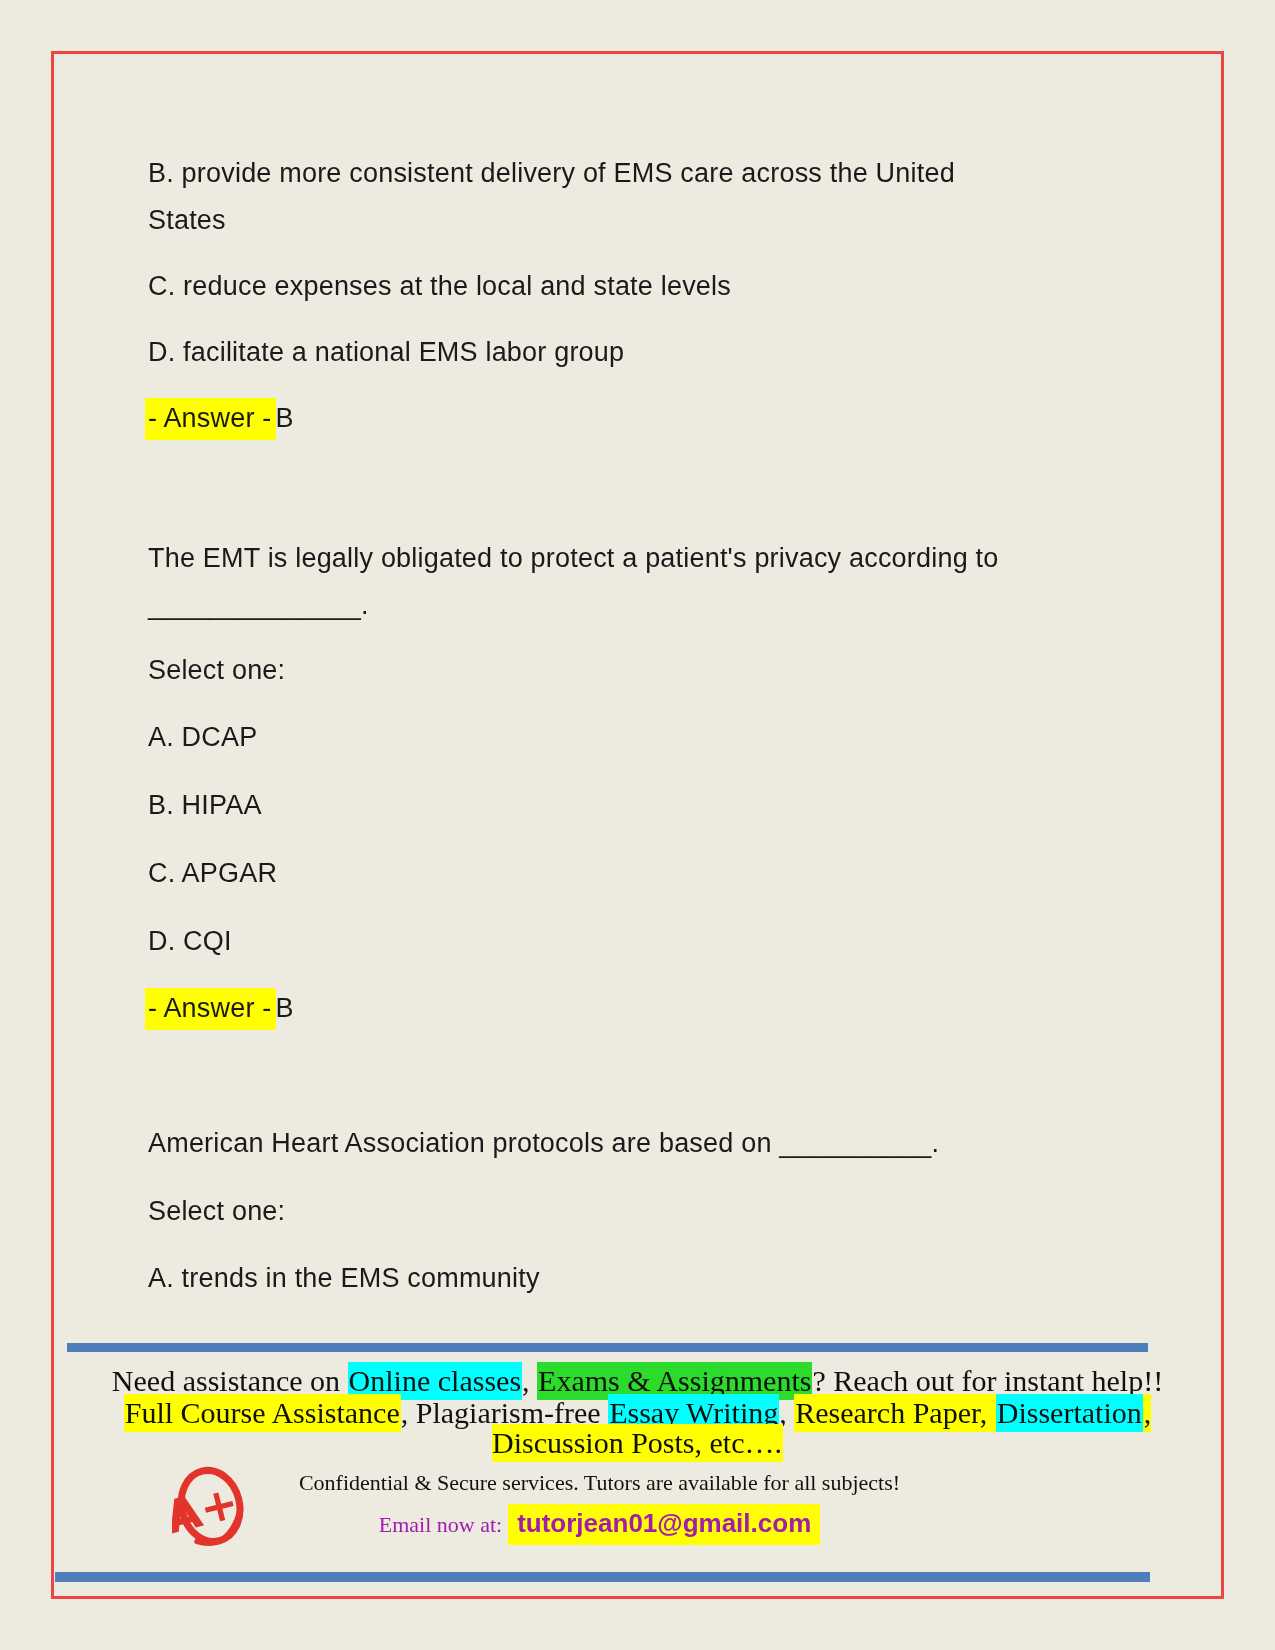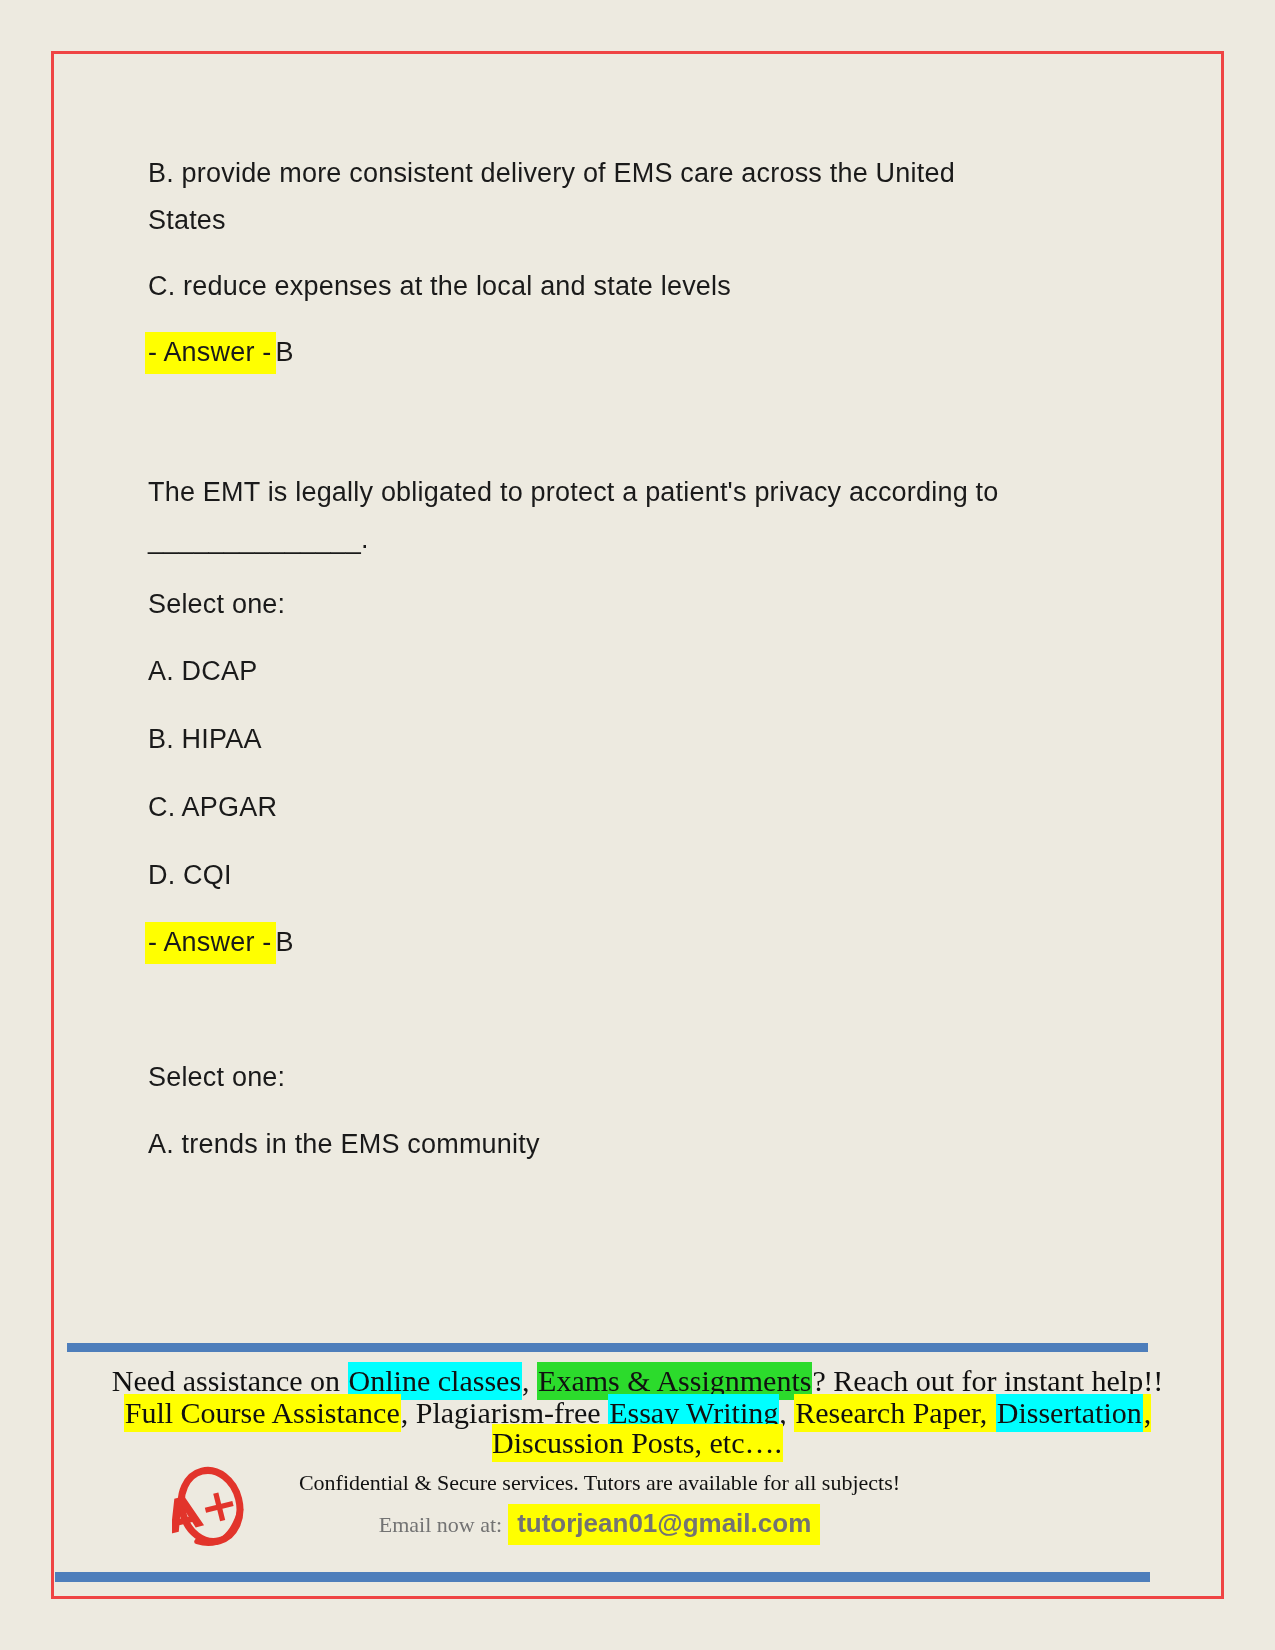--- a/index.html
+++ b/index.html
@@ -58,47 +58,49 @@
     position:absolute;left:118px;top:0;width:78px;height:94px;
   }
   .center-text{
     position:absolute;left:0;right:0;top:6px;text-align:center;
     padding-right:76px;
   }
   .confidential{
     font-family:"Liberation Serif",serif;font-size:22px;line-height:30px;color:#111;
   }
   .email-line{
-    margin-top:6px;font-family:"Liberation Serif",serif;font-size:22px;color:#737373;
+    margin-top:6px;font-family:"Liberation Serif",serif;font-size:22px;color:#a21caf;
   }
   .email-value{
     font-family:"Liberation Sans",sans-serif;font-weight:bold;font-size:26px;
     background:#FFFF00;display:inline-block;padding:4px 9px 6px 9px;margin-left:6px;
   }
 </style>
 </head>
 <body>
 
 <div class="page-border">
 
   <div class="content">
     <p class="p">B. provide more consistent delivery of EMS care across the United
 States</p>
     <p class="p">C. reduce expenses at the local and state levels</p>
+    <p class="p">D. facilitate a national EMS labor group</p>
     <p class="p mb93"><span class="answer-chip">- Answer -</span><span>B</span></p>
 
     <p class="p mb18">The EMT is legally obligated to protect a patient's privacy according to
 ______________.</p>
     <p class="p mb20">Select one:</p>
     <p class="p mb21">A. DCAP</p>
     <p class="p mb21">B. HIPAA</p>
     <p class="p mb21">C. APGAR</p>
     <p class="p mb20">D. CQI</p>
     <p class="p mb88"><span class="answer-chip">- Answer -</span><span>B</span></p>
 
+    <p class="p mb21">American Heart Association protocols are based on __________.</p>
     <p class="p mb20">Select one:</p>
     <p class="p">A. trends in the EMS community</p>
   </div>
 
   <div class="divider divider-top"></div>
 
   <div class="footer-line footer-line1"><span>Need assistance on </span><span class="hl-cyan">Online classes</span><span>, </span><span class="hl-green">Exams &amp; Assignments</span><span>? Reach out for instant help!!</span></div>
 
   <div class="footer-line footer-line2"><span class="hl-yellow">Full Course Assistance</span><span>, Plagiarism-free </span><span class="hl-cyan">Essay Writing</span><span>, </span><span class="hl-yellow">Research Paper, </span><span class="hl-cyan">Dissertation</span><span class="hl-yellow">, Discussion Posts, etc….</span></div>
 

